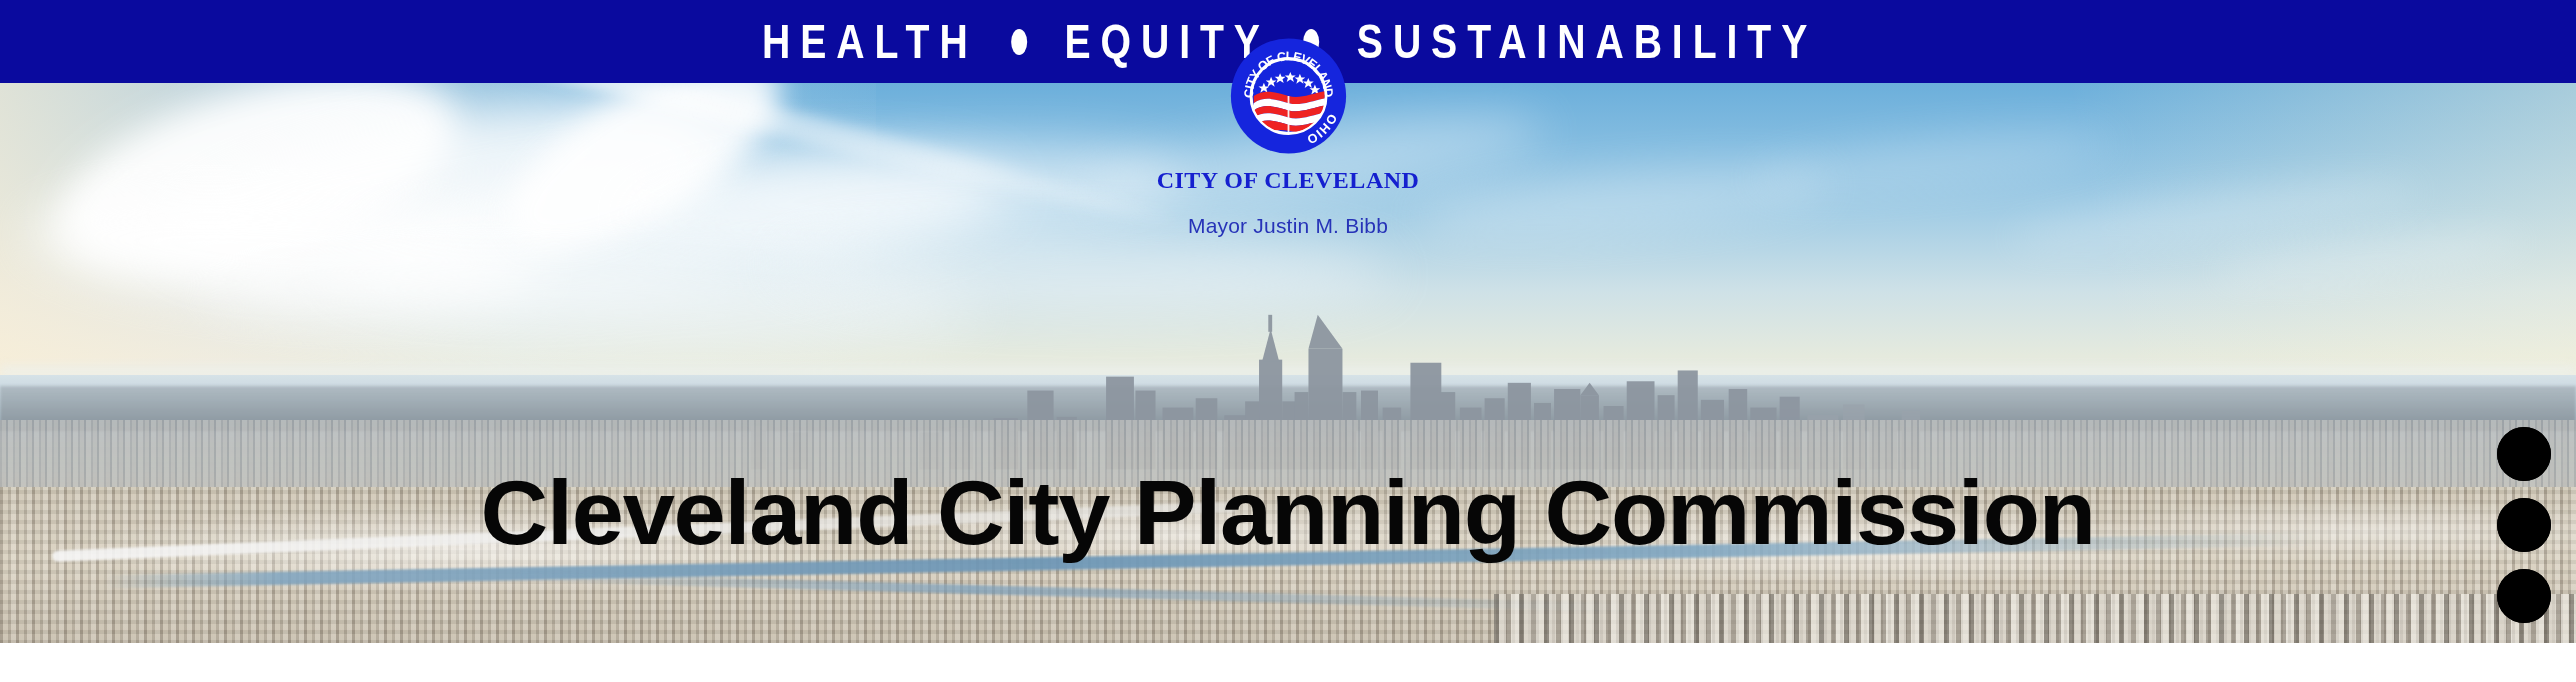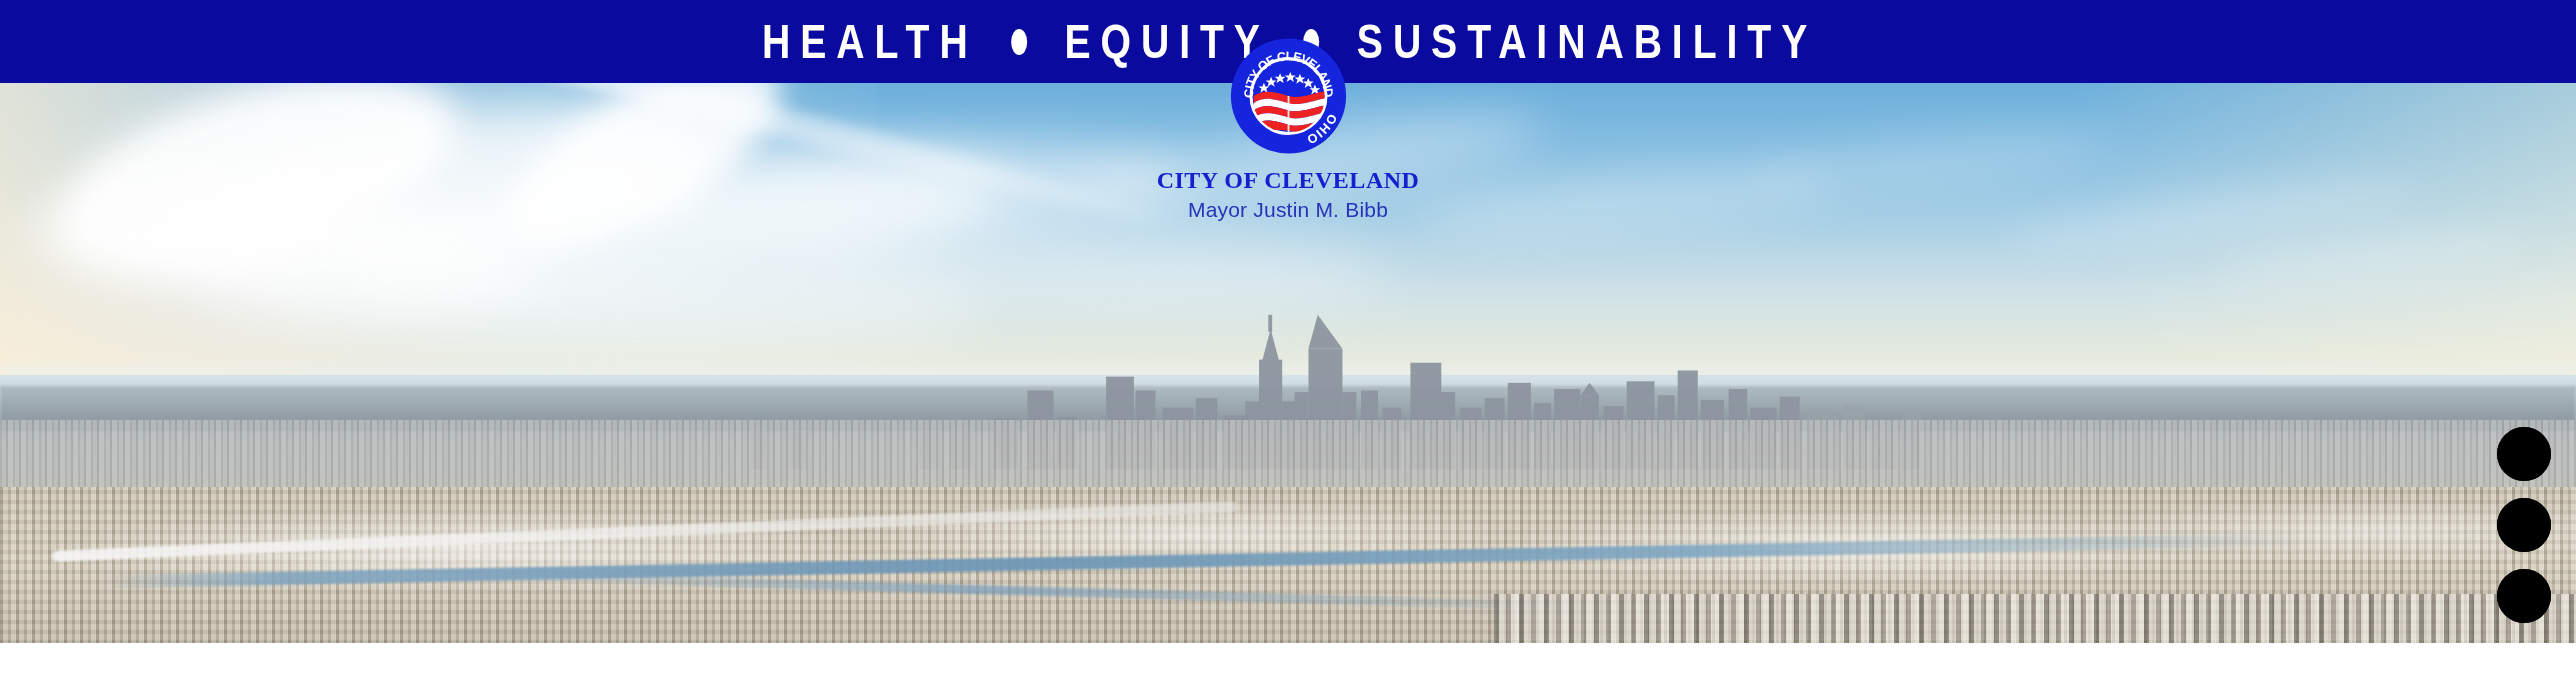--- a/index.html
+++ b/index.html
@@ -207,21 +207,21 @@
     margin-top:12.4px;
     color:#1520cf;
     font-family:"Liberation Serif", serif;
     font-weight:700;
     font-size:24px;
     letter-spacing:0.5px;
     line-height:1;
     white-space:nowrap;
   }
   .brand-sub{
-    margin-top:7px;
+    margin-top:23px;
     color:#2733b8;
     font-family:"Liberation Sans", sans-serif;
     font-weight:400;
     font-size:21px;
     letter-spacing:0.2px;
     line-height:1;
     white-space:nowrap;
   }
 
   
@@ -412,20 +412,23 @@
           <path d="M100,100 L100,160" stroke="#ffffff" stroke-width="3" fill="none" opacity="0.9"></path>
         </g>
       </g>
       <circle cx="100" cy="100" r="63" fill="none" stroke="#ffffff" stroke-width="4"></circle>
     </svg>
 
     <div class="brand-name">CITY OF CLEVELAND</div>
     <div class="brand-sub">Mayor Justin M. Bibb</div>
   </div>
 
+  <div class="hero-title">
+    <span>Cleveland City Planning Commission</span>
+  </div>
 
   <div class="social-rail">
 
     <a class="social-btn">
       <svg viewBox="0 0 70 70">
         <defs>
           <mask id="ytMask">
             <rect width="70" height="70" fill="#000"></rect>
             <circle cx="35" cy="35" r="35" fill="#fff"></circle>
             <rect x="16" y="22.5" width="38" height="25" rx="7.5" ry="7.5" fill="#000"></rect>

